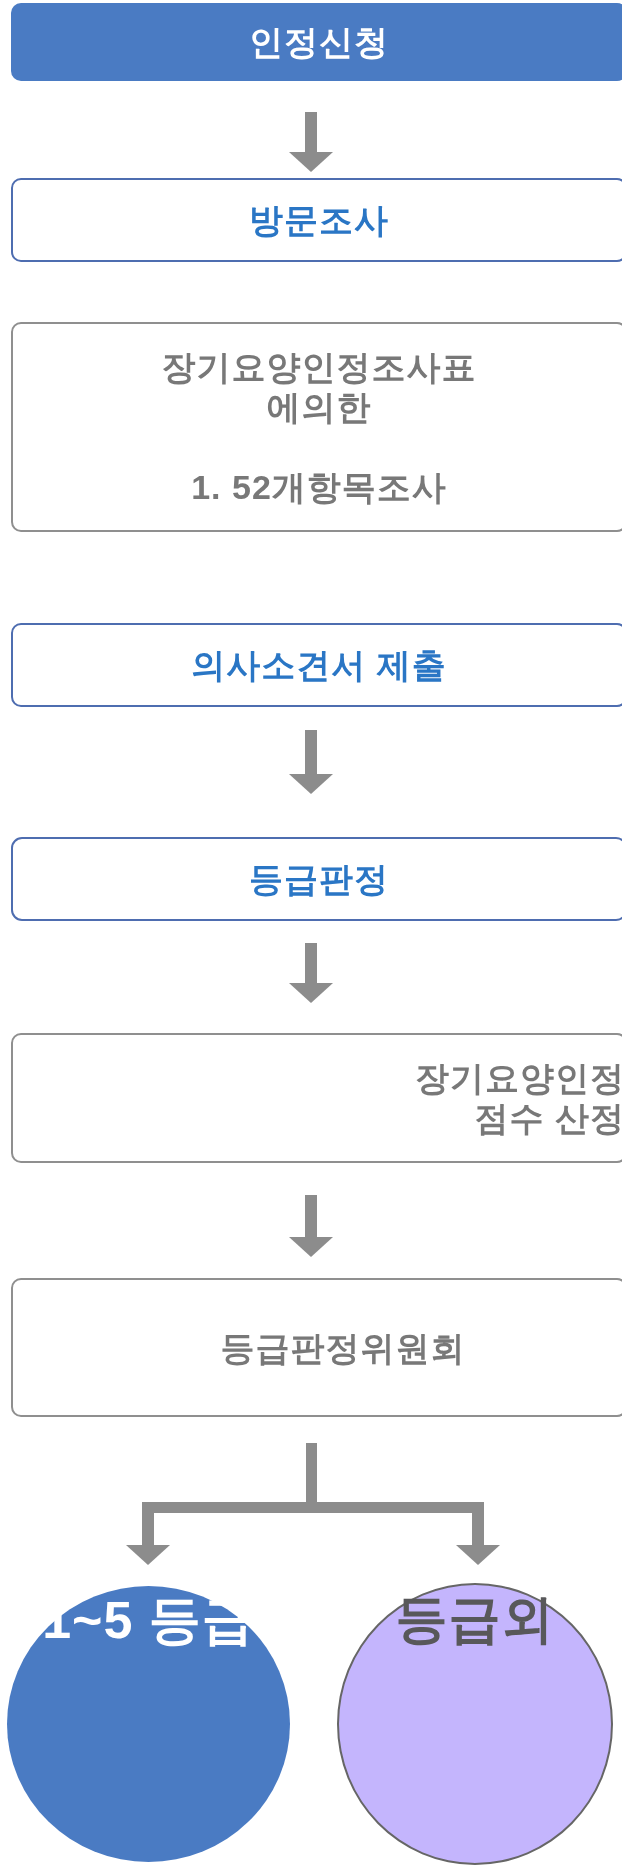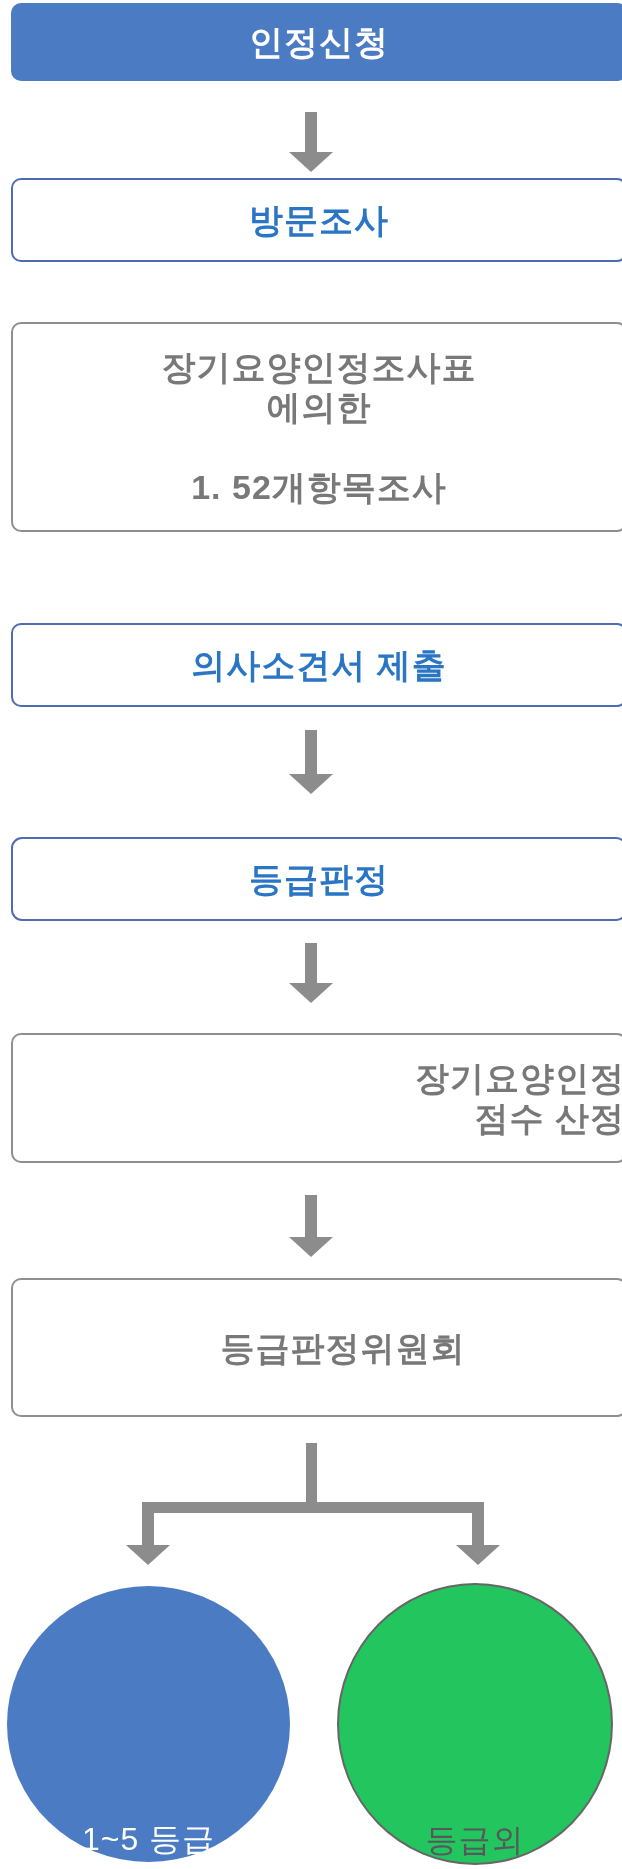--- a/index.html
+++ b/index.html
@@ -32,25 +32,25 @@
     width:0;height:0;
     border-left:22px solid transparent;
     border-right:22px solid transparent;
     border-top:20px solid var(--arrow);
   }
   .branch-stem{position:absolute;left:306px;top:1443px;width:11px;height:64px;background:var(--arrow);}
   .branch-bar{position:absolute;left:142px;top:1502px;width:342px;height:11px;background:var(--arrow);}
   .circle{
     position:absolute;border-radius:50%;
     box-sizing:border-box;
-    display:flex;align-items:flex-end;justify-content:center;
-    font-weight:normal;font-size:32px;letter-spacing:1px;white-space:pre;
+    display:flex;align-items:flex-start;justify-content:center;
+    font-weight:bold;font-size:52px;letter-spacing:1px;white-space:pre;
   }
   .circle.filled{background:var(--blue-fill);color:#ffffff;}
-  .circle.outline{background:#22c55e;border:2px solid var(--circle-border);color:var(--dark-text);}
+  .circle.outline{background:#c4b5fd;border:2px solid var(--circle-border);color:var(--dark-text);}
 </style>
 </head>
 <body>
 
 <div class="stage">
 
   <div class="box filled" style="top:3px;height:78px;">
     <div class="tline">인정신청</div>
   </div>
 

